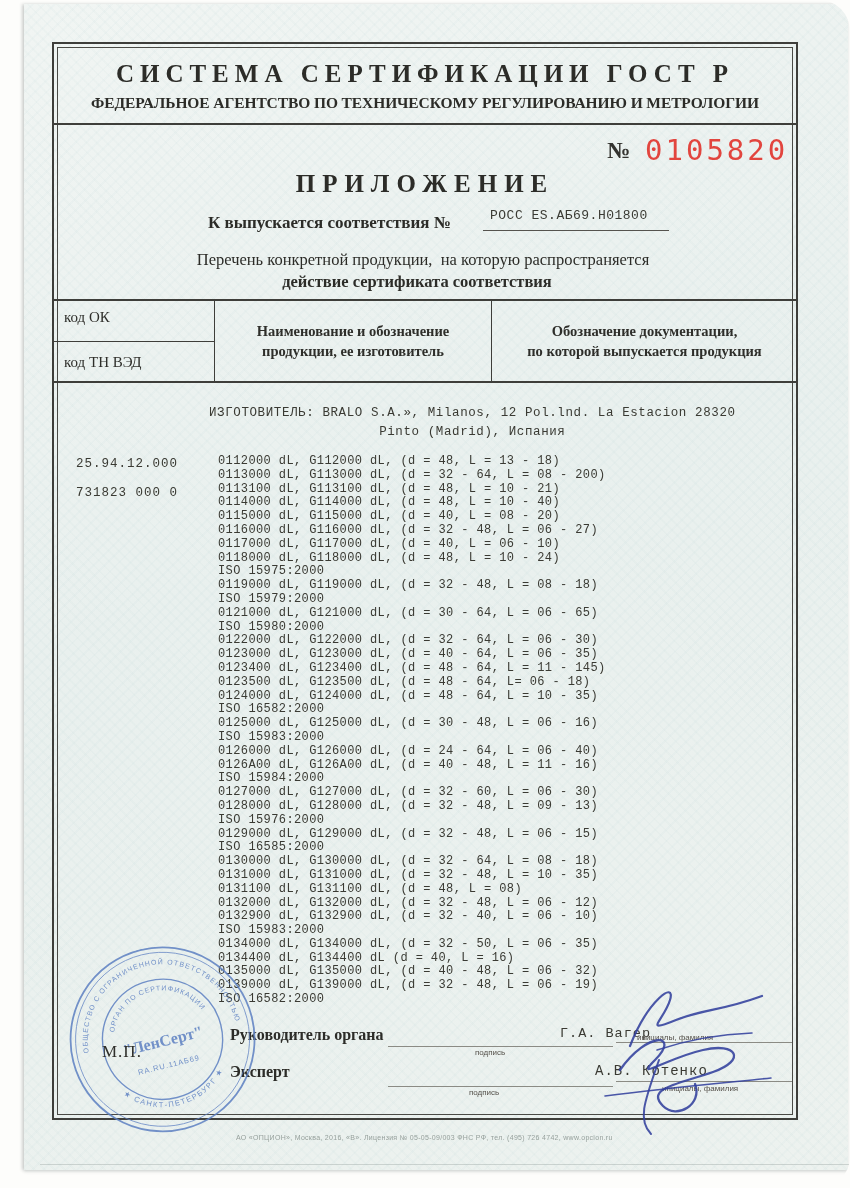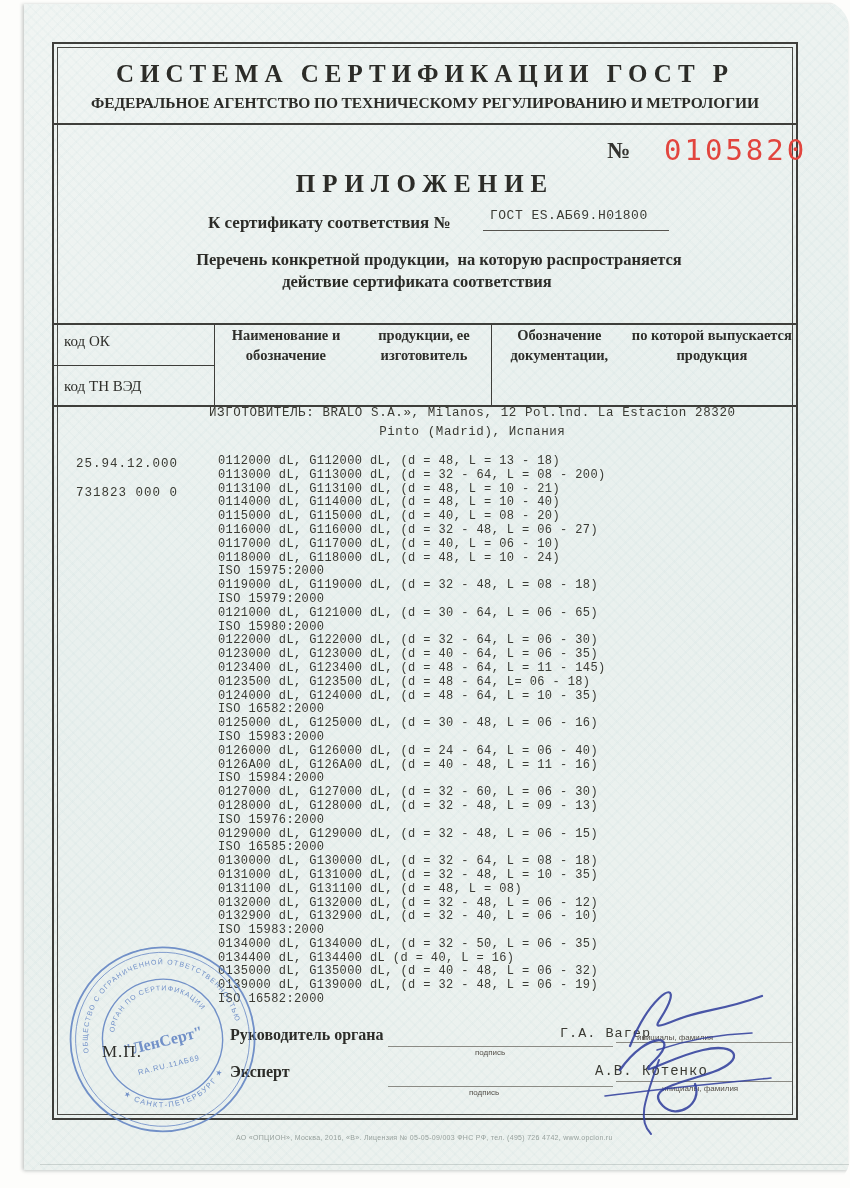--- a/index.html
+++ b/index.html
@@ -20,44 +20,44 @@
   
   .frame { position:absolute; left:52px; top:42px; width:746px; height:1078px; border:2px solid #3e3e3a; }
   .frame::after { content:""; position:absolute; inset:3px; border:1px solid #4a4a45; }
   .header-rule { position:absolute; left:52px; top:123px; width:746px; border-top:2px solid #3e3e3a; }
   .sys-title { position:absolute; left:52px; top:60px; width:746px; text-align:center;
     font-size:25px; font-weight:bold; letter-spacing:6px; color:#2c2c28; }
   .agency-title { position:absolute; left:52px; top:94px; width:746px; text-align:center;
     font-size:15.5px; font-weight:bold; letter-spacing:-0.1px; color:#2c2c28; }
 
   .num-label { position:absolute; left:607px; top:138px; font-size:23px; font-weight:bold; color:#33332f; }
-  .num-value { position:absolute; left:664px; top:133px; font-family:"DejaVu Sans Mono", monospace;
+  .num-value { position:absolute; left:645px; top:133px; font-family:"DejaVu Sans Mono", monospace;
     font-size:29px; letter-spacing:3px; }
 
   .doc-title { position:absolute; left:52px; top:170px; width:746px; text-align:center;
     font-size:25px; font-weight:bold; letter-spacing:7px; color:#2c2c28; }
 
   .cert-label { position:absolute; left:208px; top:213px; font-size:17px; font-weight:bold; color:#2c2c28; }
   .cert-value { position:absolute; left:490px; top:208px; font-family:"Liberation Mono", monospace;
     font-size:13px; color:#3b3b35; letter-spacing:.5px; }
   .cert-underline { position:absolute; left:483px; top:230px; width:186px; border-top:1px solid #55534e; }
 
-  .subtitle1 { position:absolute; left:52px; top:250px; width:774px; text-align:center; white-space:pre;
-    font-size:16.5px; font-weight:bold; color:#2c2c28; }
+  .subtitle1 { position:absolute; left:36px; top:250px; width:774px; text-align:center; white-space:pre;
+    font-size:16.5px; font-weight:normal; color:#2c2c28; }
   .subtitle2 { position:absolute; left:52px; top:272px; width:730px; text-align:center;
     font-size:16.5px; font-weight:bold; color:#2c2c28; }
 
   
-  .table { position:absolute; left:52px; top:299px; width:746px; height:84px; border:2px solid #3e3e3a;margin-top:24px; }
+  .table { position:absolute; left:52px; top:299px; width:746px; height:84px; border:2px solid #3e3e3a; }
   .t-col { position:absolute; top:0; height:100%; }
   .t-col1 { left:0; width:161px; border-right:1.5px solid #3e3e3a; }
   .t-col2 { left:161px; width:277px; border-right:1.5px solid #3e3e3a;
-    display:flex; flex-direction:row; justify-content:center; text-align:center; }
+    display:flex; flex-direction:column; justify-content:center; text-align:center; }
   .t-col3 { left:438px; width:305px;
-    display:flex; flex-direction:row; justify-content:center; text-align:center; }
+    display:flex; flex-direction:column; justify-content:center; text-align:center; }
   .t-c1a { position:absolute; top:0; left:0; width:100%; height:41px; border-bottom:1.2px solid #3e3e3a;
     padding:8px 0 0 10px; font-size:15px; color:#2e2e2a; }
   .t-c1b { position:absolute; top:41px; left:0; width:100%; height:39px;
     padding:12px 0 0 10px; font-size:15px; color:#2e2e2a; }
   .t-head-line { font-size:14.5px; font-weight:bold; color:#2e2e2a; line-height:20px; }
 
   
   .mono { font-family:"Liberation Mono", monospace; color:#3a3a33; }
   .code-ok { position:absolute; left:76px; top:457px; font-size:12.5px; letter-spacing:1px; }
   .code-tnved { position:absolute; left:76px; top:486px; font-size:12.5px; letter-spacing:1px;text-align:center; }
@@ -103,22 +103,22 @@
   <div class="header-rule"></div>
 
   <div class="sys-title">СИСТЕМА СЕРТИФИКАЦИИ ГОСТ Р</div>
   <div class="agency-title">ФЕДЕРАЛЬНОЕ АГЕНТСТВО ПО ТЕХНИЧЕСКОМУ РЕГУЛИРОВАНИЮ И МЕТРОЛОГИИ</div>
 
   <div class="num-label">№</div>
   <div class="num-value" style="color:#e2453e;">0105820</div>
 
   <div class="doc-title">ПРИЛОЖЕНИЕ</div>
 
-  <div class="cert-label">К сертификату соответствия №</div>
-  <div class="cert-value mono">ГОСТ ES.АБ69.Н01800</div>
+  <div class="cert-label">К выпускается соответствия №</div>
+  <div class="cert-value mono">РОСС ES.АБ69.Н01800</div>
   <div class="cert-underline"></div>
 
   <div class="subtitle1">Перечень конкретной продукции,  на которую распространяется</div>
   <div class="subtitle2">действие сертификата соответствия</div>
 
   <div class="table">
     <div class="t-col t-col1">
       <div class="t-c1a">код ОК</div>
       <div class="t-c1b">код ТН ВЭД</div>
     </div>

